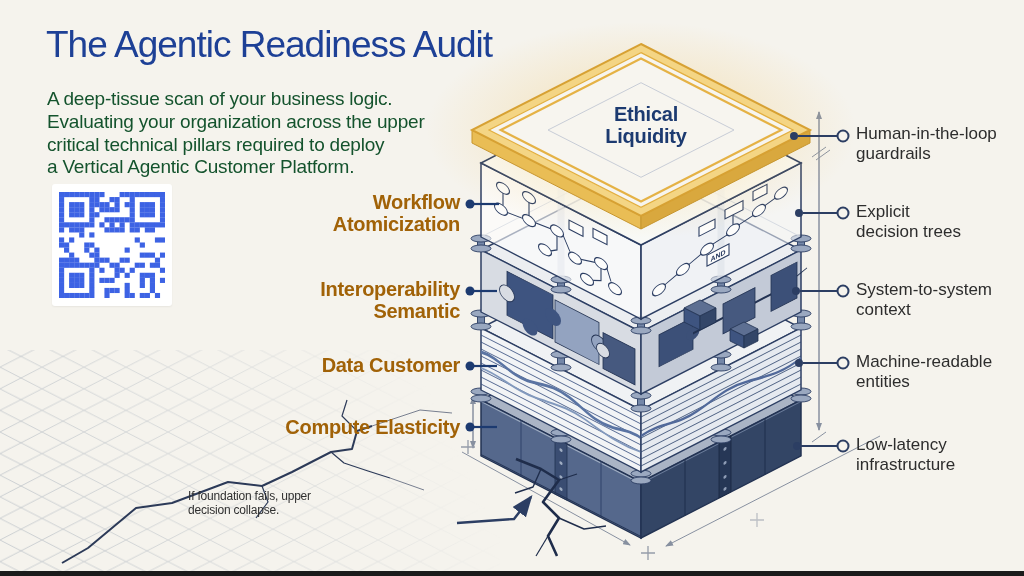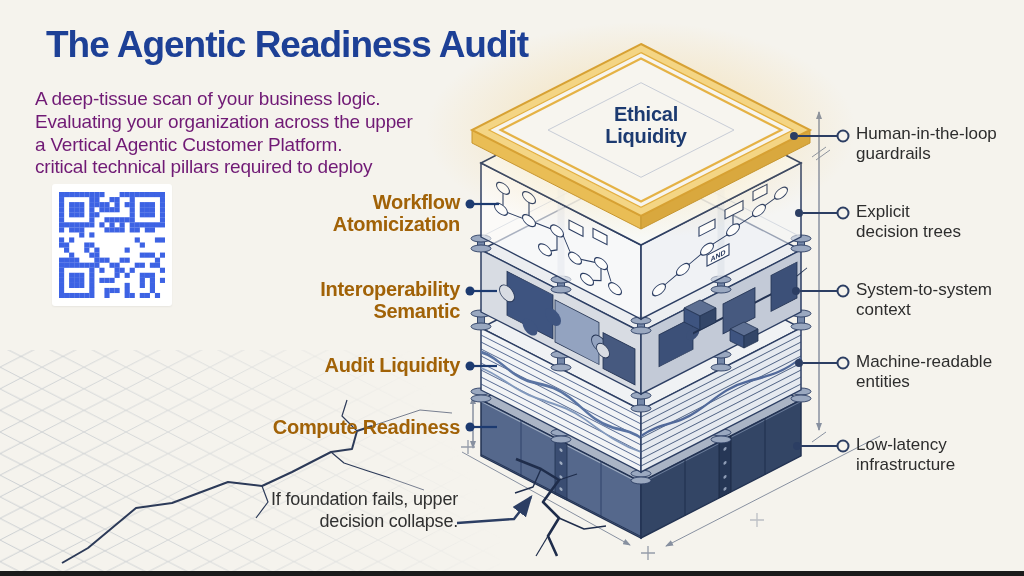--- a/index.html
+++ b/index.html
@@ -1,37 +1,37 @@
 <!DOCTYPE html>
 <html><head>
 <meta charset="utf-8">
 <style>
   html,body{margin:0;padding:0;background:#e8e8e8}
   .canvas{position:relative;width:1024px;height:576px;background:#f5f3ed;overflow:hidden;
           font-family:"Liberation Sans",sans-serif;}
   .art{position:absolute;left:0;top:0;width:1024px;height:576px}
-  .title{position:absolute;left:46px;top:24px;font-size:37px;font-weight:bold;
+  .title{position:absolute;left:46px;top:24px;font-size:37px;font-weight:normal;
          color:#1d4096;letter-spacing:-1px;white-space:nowrap}
-  .subtitle{position:absolute;left:35px;top:88px;font-size:19px;line-height:1.2;
-            color:#701a75;letter-spacing:-0.2px}
+  .subtitle{position:absolute;left:47px;top:88px;font-size:19px;line-height:1.2;
+            color:#14532d;letter-spacing:-0.2px}
   .subtitle span{display:block}
   .qr-card{position:absolute;left:52px;top:184px;width:120px;height:122px;background:#ffffff;
            border-radius:3px;box-shadow:0 1px 2px rgba(0,0,0,.06)}
   .qr-card svg{position:absolute;left:7px;top:8px}
   .pillar{position:absolute;right:564px;width:220px;text-align:right;font-size:20px;
           font-weight:bold;color:#a16207;line-height:1.12;letter-spacing:-0.3px}
   .pillar span{display:block}
   .p1{top:191px}.p2{top:278px}.p3{top:354px}.p4{top:416px}
   .ethical{position:absolute;left:556px;top:103px;width:180px;text-align:center;font-size:20px;
            font-weight:bold;color:#1c3a70;line-height:1.12;letter-spacing:-0.2px}
   .ethical span{display:block}
   .callout{position:absolute;left:856px;width:175px;font-size:17px;color:#2d2d2d;line-height:1.18}
   .callout span{display:block}
   .c1{top:124px}.c2{top:202px}.c3{top:280px}.c4{top:352px}.c5{top:435px}
-  .caption{position:absolute;right:566px;top:489px;width:270px;text-align:right;font-size:18px;
+  .caption{position:absolute;right:566px;top:489px;width:270px;font-size:12px;
            color:#303030;line-height:1.2;letter-spacing:-0.2px}
   .caption span{display:block}
   .strip{position:absolute;left:0;bottom:0;width:1024px;height:5px;background:#1b1b1b}
 </style>
 </head>
 <body>
 
 <div class="canvas">
 
   <svg class="art" viewBox="0 0 1024 576">
@@ -342,22 +342,22 @@
       <path d="M559,480 L577,474" stroke-width="1.2"></path>
     </g>
     <path d="M457,523 L514,519 L531,497" stroke="#2c3e63" stroke-width="2.4" fill="none" marker-end="url(#arrNavy)"></path>
   </svg>
 
   <div class="title">The Agentic Readiness Audit</div>
 
   <div class="subtitle">
     <span>A deep-tissue scan of your business logic.</span>
     <span>Evaluating your organization across the upper</span>
+    <span>critical technical pillars required to deploy</span>
     <span>a Vertical Agentic Customer Platform.</span>
-    <span>critical technical pillars required to deploy</span>
   </div>
 
   <div class="qr-card">
     <svg id="qr-svg" width="106" height="106" viewBox="0 0 21 21">
         <g fill="#3d63e4">
           <rect x="0" y="0" width="1.02" height="1.02"></rect>
           <rect x="1" y="0" width="1.02" height="1.02"></rect>
           <rect x="2" y="0" width="1.02" height="1.02"></rect>
           <rect x="3" y="0" width="1.02" height="1.02"></rect>
           <rect x="4" y="0" width="1.02" height="1.02"></rect>
@@ -568,25 +568,25 @@
 
   <div class="pillar p1">
     <span>Workflow</span>
       <span>Atomicization</span>
   </div>
   <div class="pillar p2">
     <span>Interoperability</span>
       <span>Semantic</span>
   </div>
   <div class="pillar p3">
-    <span>Audit Liquidity</span>
+    <span>Data Customer</span>
       <span></span>
   </div>
   <div class="pillar p4">
-    <span>Compute Readiness</span>
+    <span>Compute Elasticity</span>
       <span></span>
   </div>
 
   <div class="ethical">
     <span>Ethical</span>
     <span>Liquidity</span>
   </div>
 
   <div class="callout c1">
     <span>Human-in-the-loop</span>

